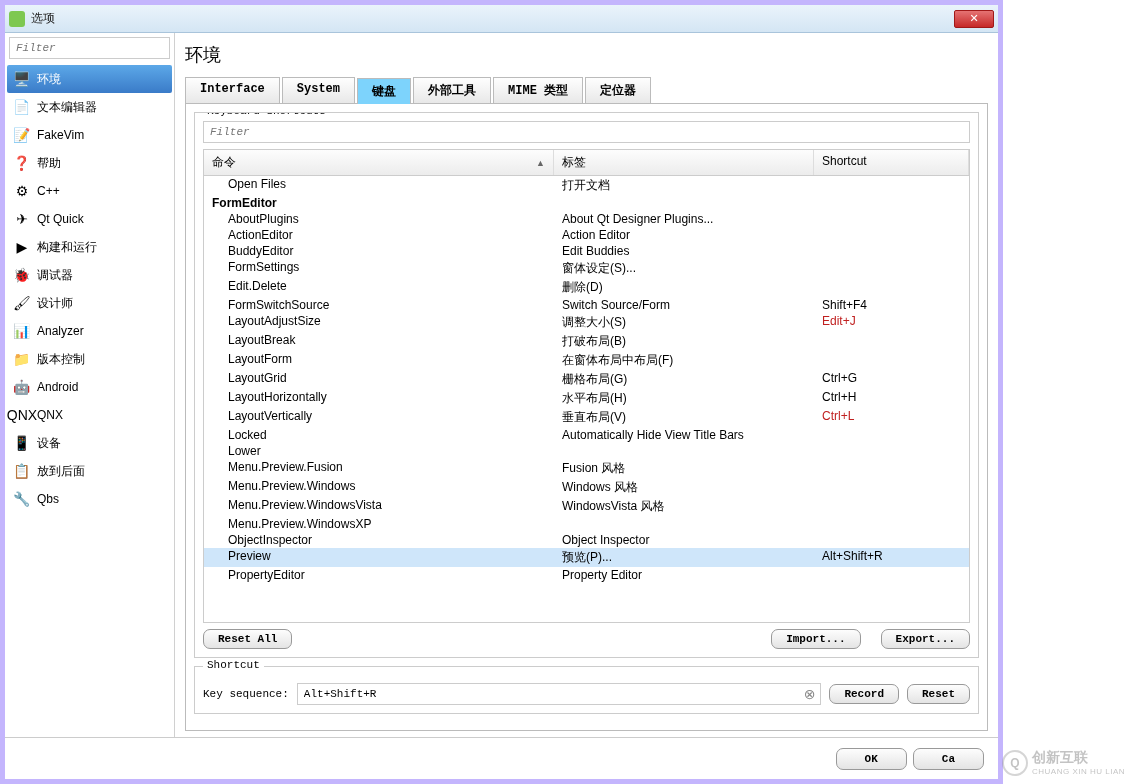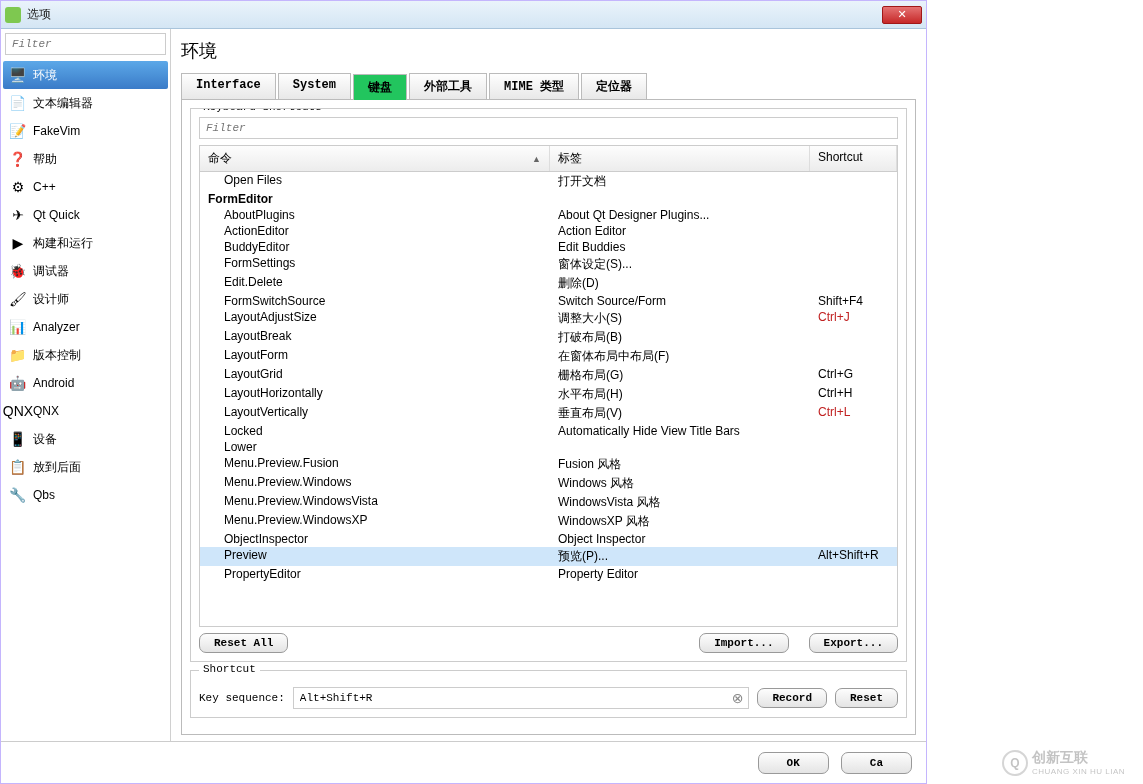--- a/index.html
+++ b/index.html
@@ -1,33 +1,33 @@
 <!DOCTYPE html>
 <html><head>
 <meta charset="utf-8">
 <style>
 * { box-sizing: border-box; margin: 0; padding: 0; }
 body { font-family: "Microsoft YaHei", "SimSun", sans-serif; font-size: 12px; background: #fff; }
-.window { width: 927px; height: 784px; border: 1px solid #c4b5fd; display: flex; flex-direction: column; }
+.window { width: 1003px; height: 784px; border: 5px solid #c4b5fd; display: flex; flex-direction: column; }
 .titlebar { height: 28px; background: linear-gradient(#eaf3fb, #d4e6f4); display: flex; align-items: center; padding: 0 4px; border-bottom: 1px solid #a9c4db; }
 .titlebar .app-icon { width: 16px; height: 16px; background: #7ec850; border-radius: 3px; margin-right: 6px; }
 .titlebar .title { flex: 1; font-size: 12px; color: #222; }
 .titlebar .close-btn { width: 40px; height: 18px; background: linear-gradient(#e57373, #c62828); border: 1px solid #a01818; border-radius: 2px; color: #fff; display: flex; align-items: center; justify-content: center; cursor: pointer; font-size: 11px; }
 .body { flex: 1; display: flex; overflow: hidden; }
 .sidebar { width: 170px; border-right: 1px solid #d0d0d0; display: flex; flex-direction: column; }
 .sidebar-filter { height: 22px; border: 1px solid #ccc; margin: 4px; padding: 2px 6px; font-family: "Courier New", monospace; font-size: 11px; color: #888; font-style: italic; }
 .category-list { flex: 1; overflow-y: auto; padding: 2px; }
 .cat-item { height: 28px; display: flex; align-items: center; padding: 0 6px; cursor: pointer; gap: 6px; }
 .cat-item.selected { background: linear-gradient(#5ca8e8, #3a7bc8); color: #fff; border-radius: 2px; }
 .cat-icon { width: 18px; height: 18px; display: flex; align-items: center; justify-content: center; font-size: 14px; }
 .main { flex: 1; display: flex; flex-direction: column; padding: 6px 10px; overflow: hidden; }
 .page-title { font-size: 18px; font-weight: normal; padding: 4px 0 10px 0; }
 .tabbar { display: flex; border-bottom: 1px solid #bbb; }
 .tab { padding: 4px 14px; font-family: "Courier New", monospace; font-size: 12px; border: 1px solid #bbb; border-bottom: none; margin-right: 2px; background: linear-gradient(#fefefe, #e8e8e8); cursor: pointer; font-weight: bold; }
-.tab.active { background: #22c55e; position: relative; top: 1px; }
+.tab.active { background: #7dd3fc; position: relative; top: 1px; }
 .tab-content { flex: 1; border: 1px solid #bbb; border-top: none; padding: 8px; display: flex; flex-direction: column; overflow: hidden; }
 .groupbox { border: 1px solid #ccc; padding: 8px; position: relative; margin-bottom: 8px; display: flex; flex-direction: column; }
 .groupbox.flex1 { flex: 1; overflow: hidden; }
 .groupbox-title { position: absolute; top: -8px; left: 8px; background: #fff; padding: 0 4px; font-family: "Courier New", monospace; font-size: 11px; }
 .filter-input { height: 22px; border: 1px solid #ccc; padding: 2px 6px; font-family: "Courier New", monospace; font-size: 11px; color: #888; font-style: italic; margin-bottom: 6px; }
 .table-wrap { flex: 1; border: 1px solid #ccc; overflow: hidden; display: flex; flex-direction: column; }
 .table-header { display: flex; background: linear-gradient(#fdfdfd, #ececec); border-bottom: 1px solid #ccc; }
 .th { padding: 4px 8px; border-right: 1px solid #ddd; font-size: 12px; }
 .th1 { width: 350px; display:flex; justify-content:space-between; align-items:center;}
 .th2 { width: 260px; }
@@ -42,21 +42,21 @@
 .td3 { flex: 1; padding: 0 8px; }
 .td3.red { color: #c02020; }
 .btn { padding: 3px 14px; font-family: "Courier New", monospace; font-size: 11px; border: 1px solid #999; background: linear-gradient(#fdfdfd, #e4e4e4); cursor: pointer; border-radius: 7px; font-weight: bold; }
 .btn-row { display: flex; justify-content: space-between; margin-top: 6px; }
 .btn-row-right { display: flex; gap: 20px; }
 .shortcut-row { display: flex; align-items: center; gap: 8px; margin-top: 8px; }
 .shortcut-label { font-family: "Courier New", monospace; font-size: 11px; }
 .key-input { flex: 1; height: 22px; border: 1px solid #ccc; padding: 2px 6px; font-family: "Courier New", monospace; font-size: 11px; }
 .key-input-wrap { flex: 1; position: relative; display: flex; align-items: center; }
 .clear-icon { position: absolute; right: 6px; color: #888; cursor: pointer; font-size: 14px; }
-.footer { height: 42px; border-top: 1px solid #ccc; display: flex; align-items: center; justify-content: flex-end; padding: 0 14px; gap: 12px; }
+.footer { height: 42px; border-top: 1px solid #ccc; display: flex; align-items: center; justify-content: flex-end; padding: 0 14px; gap: 6px; }
 .footer .btn { padding: 4px 28px; }
 .watermark { position: absolute; right: 18px; bottom: 8px; opacity: 0.35; font-size: 11px; color: #555; display:flex; align-items:center; gap:4px;}
 .watermark-logo { width:26px; height:26px; border:2px solid #888; border-radius:50%; display:flex; align-items:center; justify-content:center; font-weight:bold; font-size:12px;}
 </style>
 </head>
 <body>
 
 <div class="window">
   <div class="titlebar">
     <div class="app-icon"></div>
@@ -193,21 +193,21 @@
                   <div class="td3"></div>
                 </div>
                 <div class="trow">
                   <div class="td1">FormSwitchSource</div>
                   <div class="td2">Switch Source/Form</div>
                   <div class="td3">Shift+F4</div>
                 </div>
                 <div class="trow">
                   <div class="td1">LayoutAdjustSize</div>
                   <div class="td2">调整大小(S)</div>
-                  <div class="td3 red">Ctrl+J</div>
+                  <div class="td3 red">Edit+J</div>
                 </div>
                 <div class="trow">
                   <div class="td1">LayoutBreak</div>
                   <div class="td2">打破布局(B)</div>
                   <div class="td3"></div>
                 </div>
                 <div class="trow">
                   <div class="td1">LayoutForm</div>
                   <div class="td2">在窗体布局中布局(F)</div>
                   <div class="td3"></div>
@@ -246,21 +246,20 @@
                   <div class="td2">Windows 风格</div>
                   <div class="td3"></div>
                 </div>
                 <div class="trow">
                   <div class="td1">Menu.Preview.WindowsVista</div>
                   <div class="td2">WindowsVista 风格</div>
                   <div class="td3"></div>
                 </div>
                 <div class="trow">
                   <div class="td1">Menu.Preview.WindowsXP</div>
-                  <div class="td2">WindowsXP 风格</div>
                   <div class="td3"></div>
                 </div>
                 <div class="trow">
                   <div class="td1">ObjectInspector</div>
                   <div class="td2">Object Inspector</div>
                   <div class="td3"></div>
                 </div>
                 <div class="trow selected">
                   <div class="td1">Preview</div>
                   <div class="td2">预览(P)...</div>

